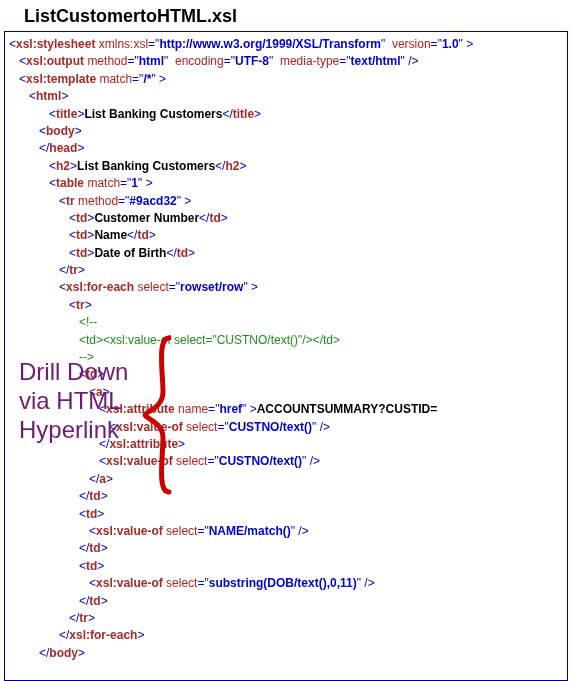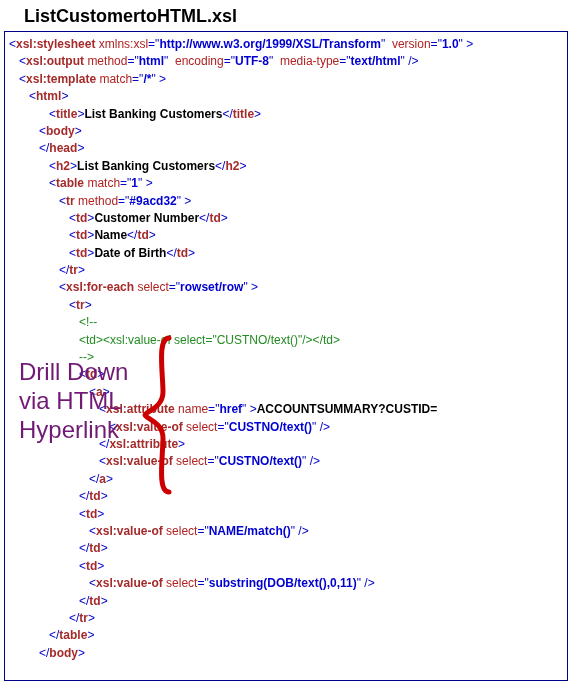--- a/index.html
+++ b/index.html
@@ -86,21 +86,21 @@
       <div class="ln"><span class="tx">                           </span><span class="p">&lt;</span><span class="tag">xsl:value-of</span><span class="tx"> </span><span class="an">select</span><span class="p">=</span><span class="p">"</span><span class="av">CUSTNO/text()</span><span class="p">"</span><span class="p"> /&gt;</span></div>
       <div class="ln"><span class="tx">                        </span><span class="p">&lt;/</span><span class="tag">a</span><span class="p">&gt;</span></div>
       <div class="ln"><span class="tx">                     </span><span class="p">&lt;/</span><span class="tag">td</span><span class="p">&gt;</span></div>
       <div class="ln"><span class="tx">                     </span><span class="p">&lt;</span><span class="tag">td</span><span class="p">&gt;</span></div>
       <div class="ln"><span class="tx">                        </span><span class="p">&lt;</span><span class="tag">xsl:value-of</span><span class="tx"> </span><span class="an">select</span><span class="p">=</span><span class="p">"</span><span class="av">NAME/match()</span><span class="p">"</span><span class="p"> /&gt;</span></div>
       <div class="ln"><span class="tx">                     </span><span class="p">&lt;/</span><span class="tag">td</span><span class="p">&gt;</span></div>
       <div class="ln"><span class="tx">                     </span><span class="p">&lt;</span><span class="tag">td</span><span class="p">&gt;</span></div>
       <div class="ln"><span class="tx">                        </span><span class="p">&lt;</span><span class="tag">xsl:value-of</span><span class="tx"> </span><span class="an">select</span><span class="p">=</span><span class="p">"</span><span class="av">substring(DOB/text(),0,11)</span><span class="p">"</span><span class="p"> /&gt;</span></div>
       <div class="ln"><span class="tx">                     </span><span class="p">&lt;/</span><span class="tag">td</span><span class="p">&gt;</span></div>
       <div class="ln"><span class="tx">                  </span><span class="p">&lt;/</span><span class="tag">tr</span><span class="p">&gt;</span></div>
-      <div class="ln"><span class="tx">            </span><span class="p">&lt;/</span><span class="tag">table</span><span class="p">&gt;</span></div>
+      <div class="ln"><span class="tx">               </span><span class="p">&lt;/</span><span class="tag">xsl:for-each</span><span class="p">&gt;</span></div>
       <div class="ln"><span class="tx">         </span><span class="p">&lt;/</span><span class="tag">body</span><span class="p">&gt;</span></div>
     </div>
 
   <div class="annotation">Drill Down via HTML Hyperlink</div>
 
   <svg class="brace-svg" viewBox="0 0 36 162">
     <path d="M30 4 C18 4 24 40 24 58 C24 74 6 78 6 81 C6 84 24 88 24 104 C24 122 18 158 30 158" fill="none" stroke="#cc0000" stroke-width="5" stroke-linecap="round"></path>
   </svg>
 
 </div>

